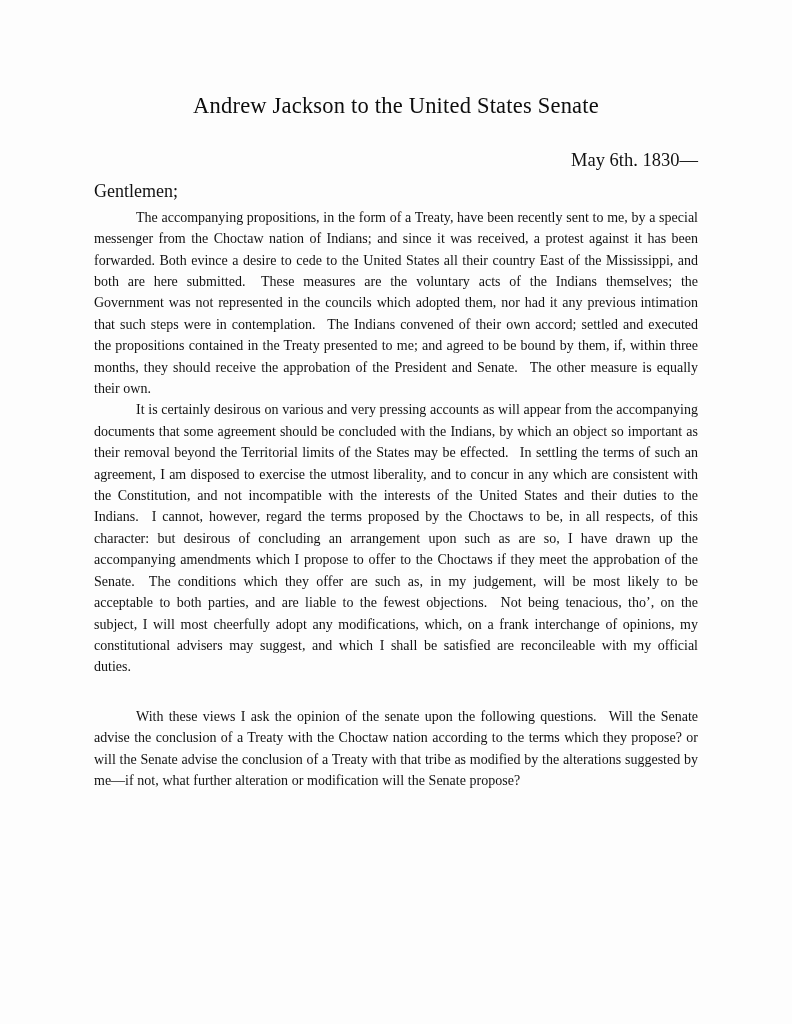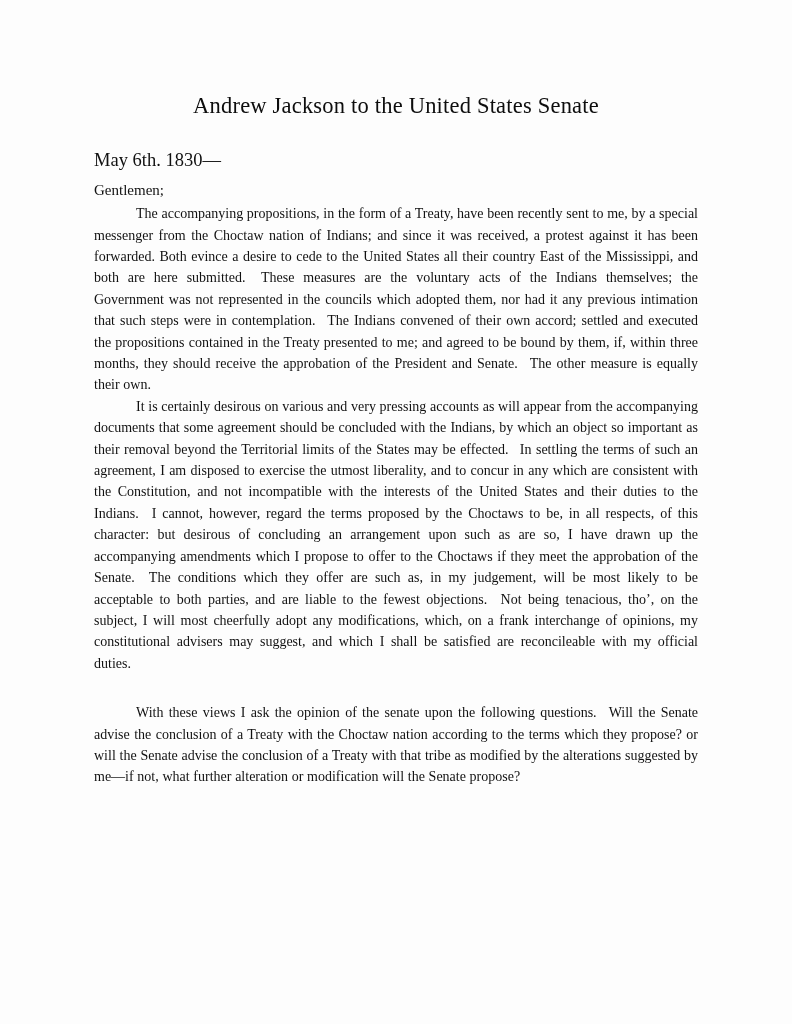--- a/index.html
+++ b/index.html
@@ -27,30 +27,30 @@
     text-align: center;
     font-size: 22.5px;
     font-weight: normal;
     letter-spacing: 0.2px;
     line-height: 1.2;
     color: #0d0d0d;
   }
   .date-line {
     margin: 0;
     padding-top: 30px;
-    text-align: left;
+    text-align: right;
     font-size: 18.5px;
     line-height: 1.2;
     color: #111111;
   }
   .salutation {
     margin: 0;
     padding-top: 10px;
     text-align: left;
-    font-size: 15px;
+    font-size: 18px;
     line-height: 1.2;
     color: #111111;
   }
   .body-block {
     padding-top: 4px;
   }
   .para {
     margin: 0;
     text-align: justify;
     text-justify: inter-word;

